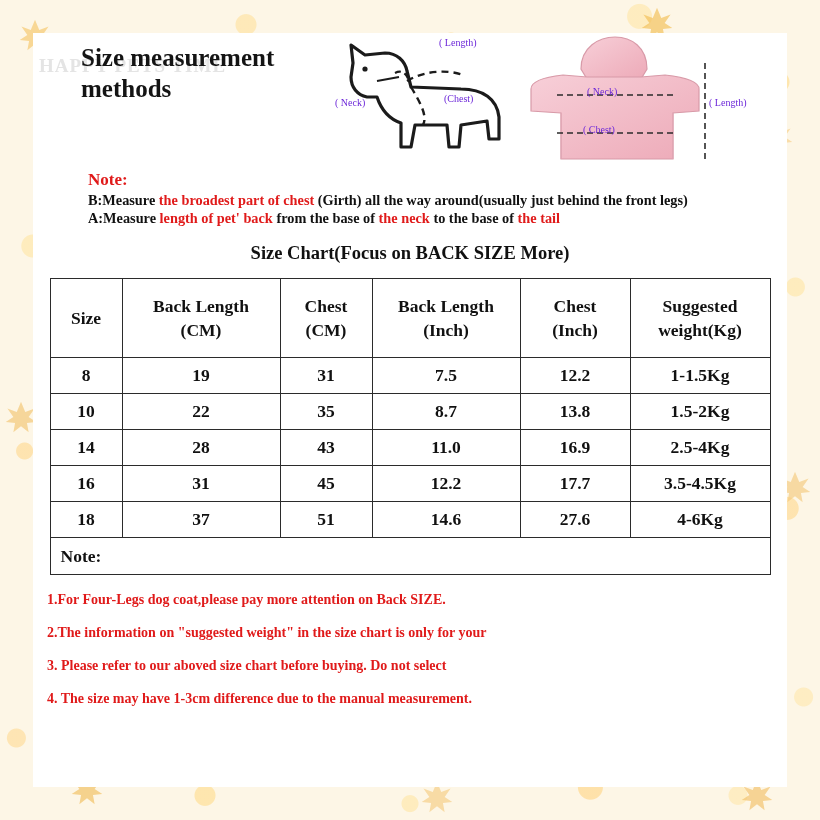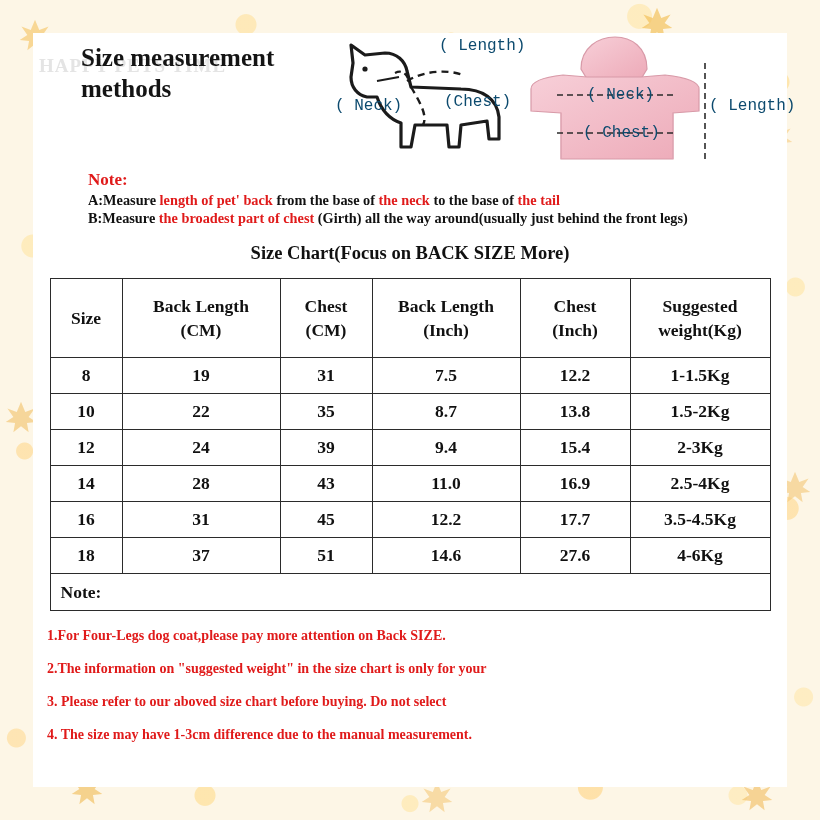--- a/index.html
+++ b/index.html
@@ -105,23 +105,23 @@
   }
   .coat-wrap {
     position: absolute;
     left: 490px;
     top: 0px;
     width: 230px;
     height: 135px;
   }
   .diag-label {
     position: absolute;
-    font-size: 16px;
-    color: #0c4a6e;
-    font-family: Liberation Mono, monospace;
+    font-size: 10px;
+    color: #6d28d9;
+    font-family: Liberation Serif, serif;
     white-space: nowrap;
   }
 
   
   .note-block {
     margin-top: 2px;
     padding-left: 55px;
   }
   .note-head {
     color: #e01a1a;
@@ -278,24 +278,24 @@
         </svg>
         <div class="diag-label" style="left:64px;top:53px;">( Neck)</div>
         <div class="diag-label" style="left:60px;top:91px;">( Chest)</div>
         <div class="diag-label" style="left:186px;top:64px;">( Length)</div>
       </div>
     </div>
 
     <div class="note-block">
       <div class="note-head">Note:</div>
       <div class="note-line">
-        <span class="blk">A:Measure </span><span class="red">length of pet' back</span><span class="blk"> from the base of </span><span class="red">the neck</span><span class="blk"> to the base of </span><span class="red">the tail</span>
+        <span class="blk">B:Measure </span><span class="red">the broadest part of chest</span><span class="blk"> (Girth) all the way around(usually just behind the front legs)</span>
       </div>
       <div class="note-line">
-        <span class="blk">B:Measure </span><span class="red">the broadest part of chest</span><span class="blk"> (Girth) all the way around(usually just behind the front legs)</span>
+        <span class="blk">A:Measure </span><span class="red">length of pet' back</span><span class="blk"> from the base of </span><span class="red">the neck</span><span class="blk"> to the base of </span><span class="red">the tail</span>
       </div>
     </div>
 
     <div class="chart-title">Size Chart(Focus on BACK SIZE More)</div>
 
     <table class="size-chart">
       <colgroup>
         <col class="col-size">
           <col class="col-bl-cm">
           <col class="col-ch-cm">
@@ -341,28 +341,20 @@
         </tr>
         <tr>
           <td>10</td>
           <td>22</td>
           <td>35</td>
           <td>8.7</td>
           <td>13.8</td>
           <td>1.5-2Kg</td>
         </tr>
         <tr>
-          <td>12</td>
-          <td>24</td>
-          <td>39</td>
-          <td>9.4</td>
-          <td>15.4</td>
-          <td>2-3Kg</td>
-        </tr>
-        <tr>
           <td>14</td>
           <td>28</td>
           <td>43</td>
           <td>11.0</td>
           <td>16.9</td>
           <td>2.5-4Kg</td>
         </tr>
         <tr>
           <td>16</td>
           <td>31</td>

